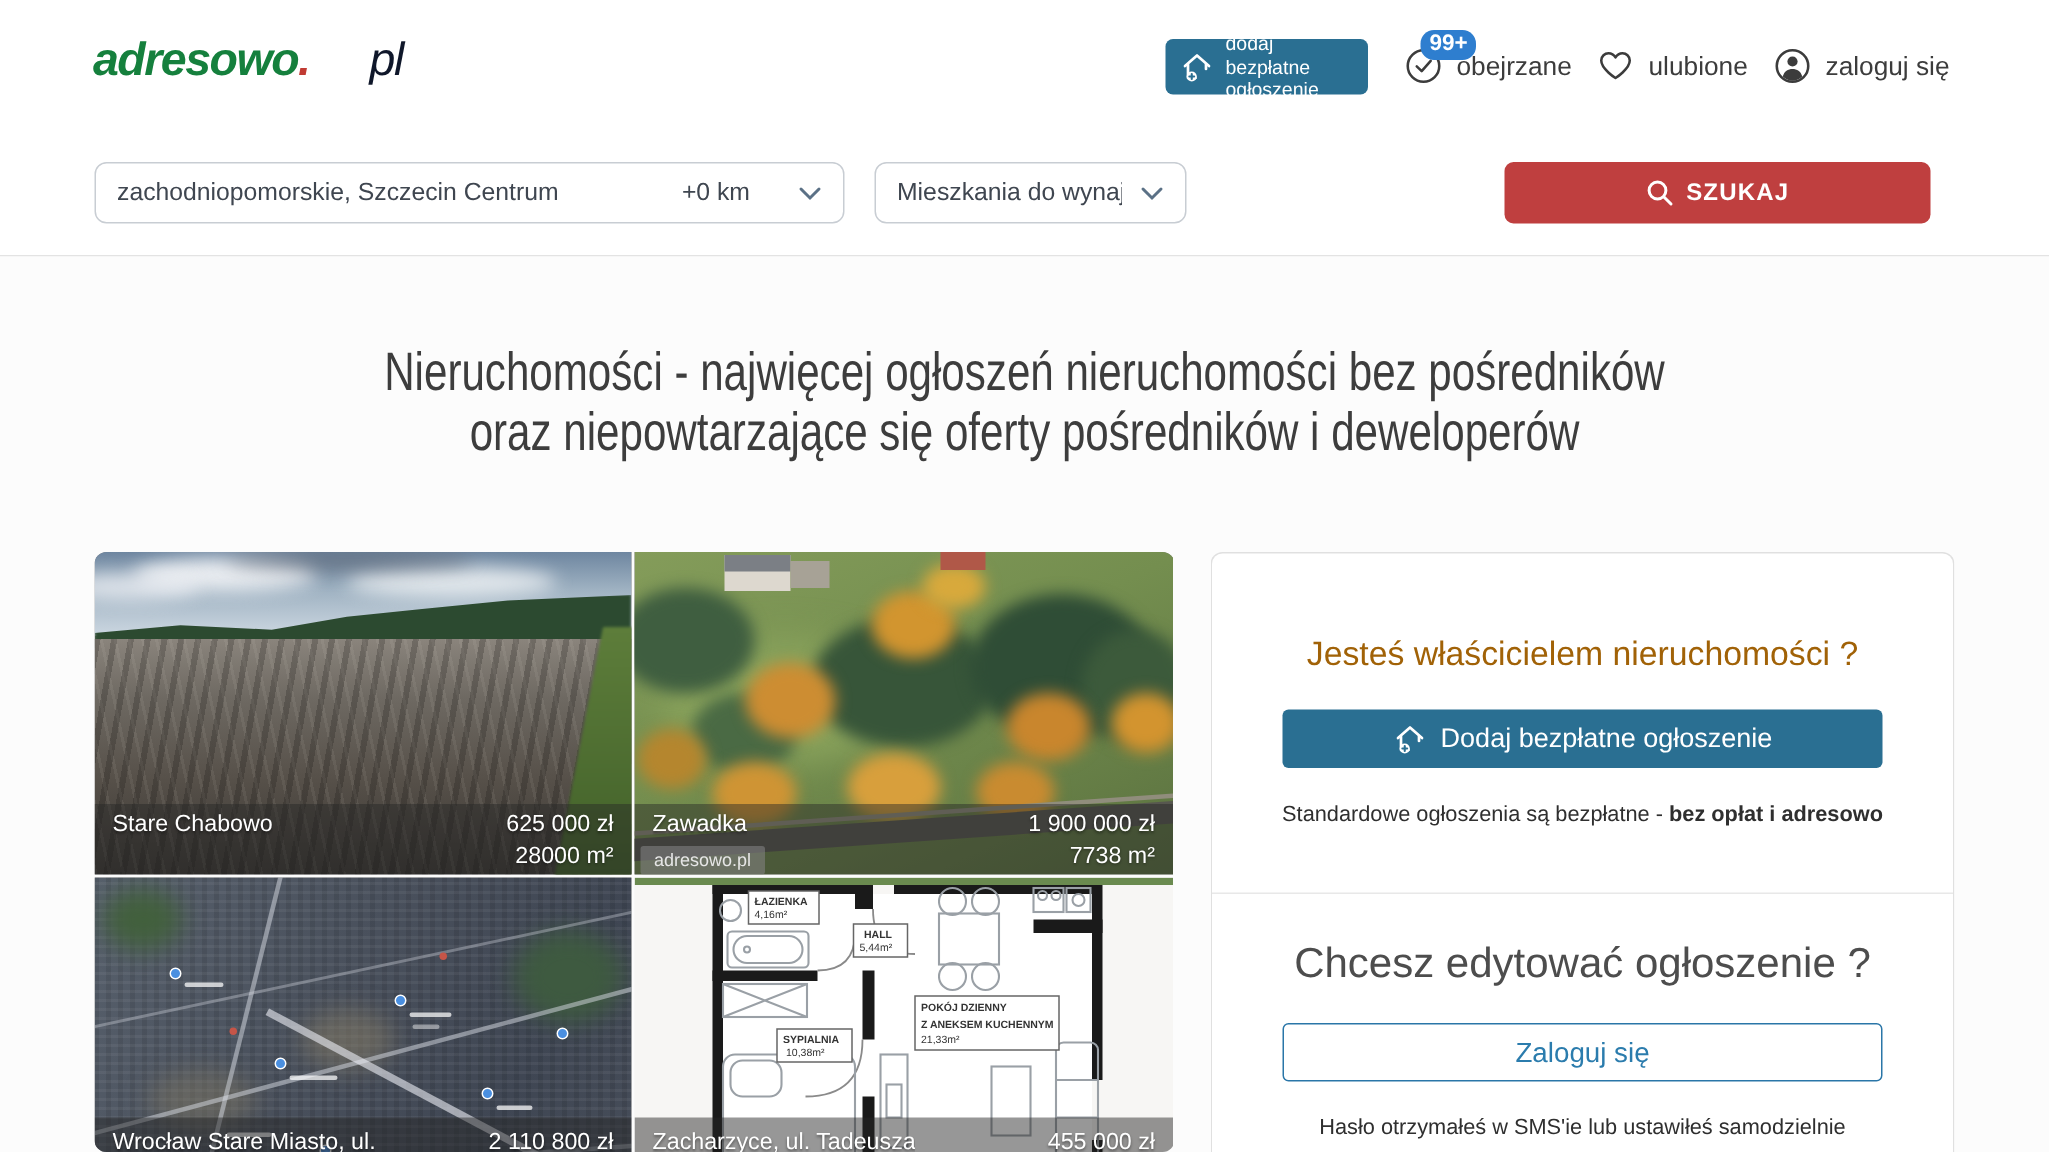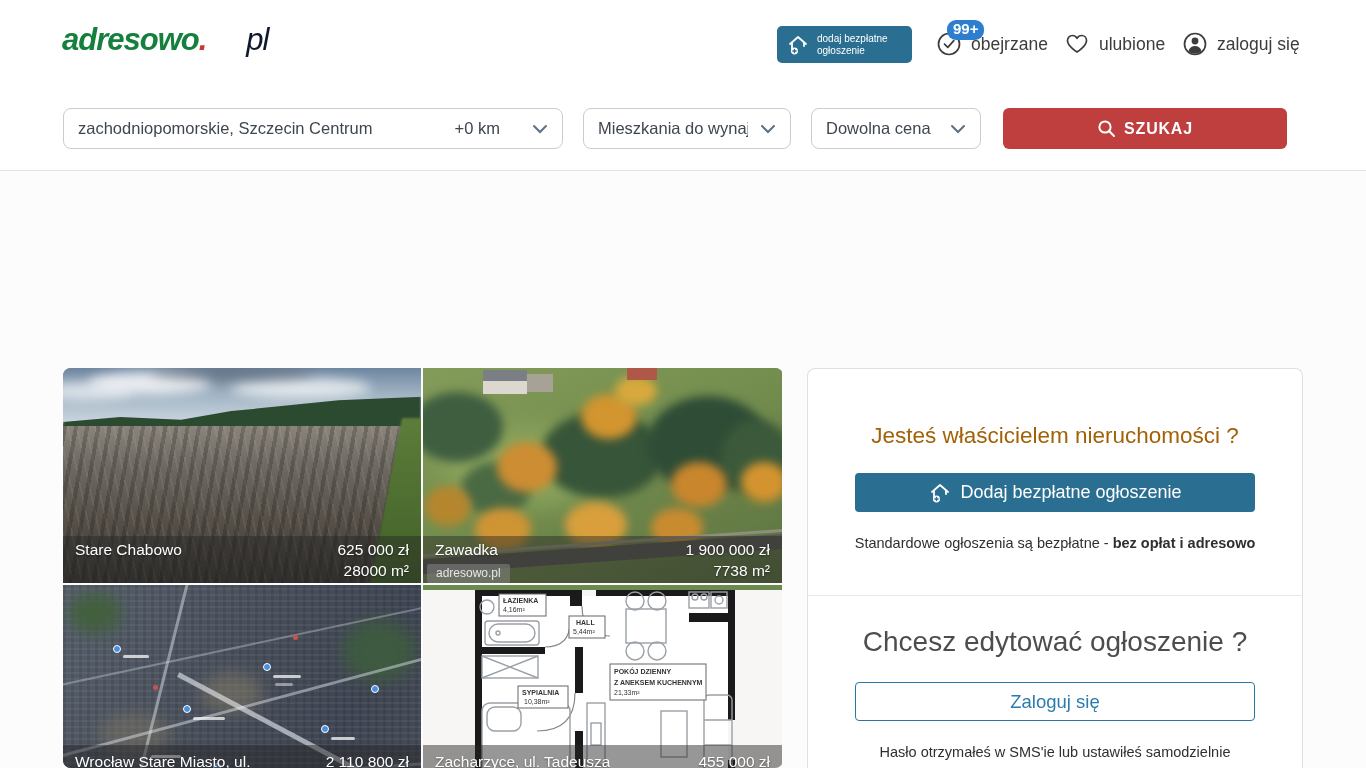--- a/index.html
+++ b/index.html
@@ -8,21 +8,21 @@
 
   
   .logo { position:absolute; left:62px; top:22px; font-size:31px; font-style:italic; letter-spacing:-1px; cursor:pointer; }
   .logo .l-main { font-weight:bold; color:#15803d; }
   .logo .l-dot  { font-weight:bold; color:var(--logo-dot-red,#c13b33); }
   .logo .l-tld  { font-weight:400; color:#0f172a;margin-left:40px; }
 
   .btn-add-header { position:absolute; left:777px; top:26px; width:135px; height:37px;
     background:var(--brand-teal,#2a6f92); border:none; border-radius:5px; color:#fff;
     display:flex; align-items:center; gap:7px; padding:0 9px; cursor:pointer; }
-  .btn-add-header .txt { font-size:10px; line-height:1.2; text-align:left; }
+  .btn-add-header .txt { font-size:13px; line-height:1.2; text-align:left; }
 
   .header-item { position:absolute; top:30px; height:28px; display:flex; align-items:center; gap:9px;
     color:#3c3c3c; font-size:17.5px; cursor:pointer; }
   .hi-viewed { left:936px; }
   .hi-fav    { left:1064px; }
   .hi-login  { left:1182px; }
   .icon-wrap { position:relative; width:26px; height:26px; }
   .badge { position:absolute; top:-11px; left:11px; background:var(--badge-blue,#2e7ecf); color:#fff;
     font-size:15px; font-weight:bold; padding:1px 6px 2px; border-radius:9px; line-height:1.1; }
 
@@ -196,42 +196,38 @@
 
   <div class="sfield f-type">
     <span class="val">Mieszkania do wynajęc</span>
     <span class="chev">
       <svg width="16" height="10" viewBox="0 0 16 10" fill="none" stroke="#5b7186" stroke-width="2" stroke-linecap="round">
           <path d="M2 2 L8 8 L14 2"></path>
         </svg>
     </span>
   </div>
 
-  <div class="sfield f-price">
-    <span class="val">Dowolna cena</span>
-    <span class="chev">
-      <svg width="16" height="10" viewBox="0 0 16 10" fill="none" stroke="#5b7186" stroke-width="2" stroke-linecap="round">
-          <path d="M2 2 L8 8 L14 2"></path>
-        </svg>
-    </span>
-  </div>
 
   <button class="btn-search">
     <span>
       <svg width="19" height="19" viewBox="0 0 19 19" fill="none" stroke="#fff" stroke-width="2" stroke-linecap="round">
         <circle cx="8" cy="8" r="5.6"></circle>
           <path d="M12.3 12.3 L17 17"></path>
       </svg>
     </span>
     <span>SZUKAJ</span>
   </button>
 
   <div class="top-divider"></div>
   <div class="content-bg"></div>
 
+  <div class="hero">
+    <div class="hero-line">Nieruchomości - najwięcej ogłoszeń nieruchomości bez pośredników</div>
+    <div class="hero-line">oraz niepowtarzające się oferty pośredników i deweloperów</div>
+  </div>
 
   <div class="listings">
 
     <div class="tile">
       <div class="t1-sky">
         <div class="cloud" style="left:26px;top:4px;width:122px;height:22px;background:rgba(250,250,252,.85);"></div>
         <div class="cloud" style="left:168px;top:10px;width:140px;height:20px;background:rgba(244,246,248,.8);"></div>
         <div class="cloud" style="left:-22px;top:14px;width:92px;height:18px;background:rgba(240,242,246,.75);"></div>
         <div class="cloud" style="left:88px;top:-2px;width:164px;height:15px;background:rgba(92,102,116,.55);"></div>
       </div>

